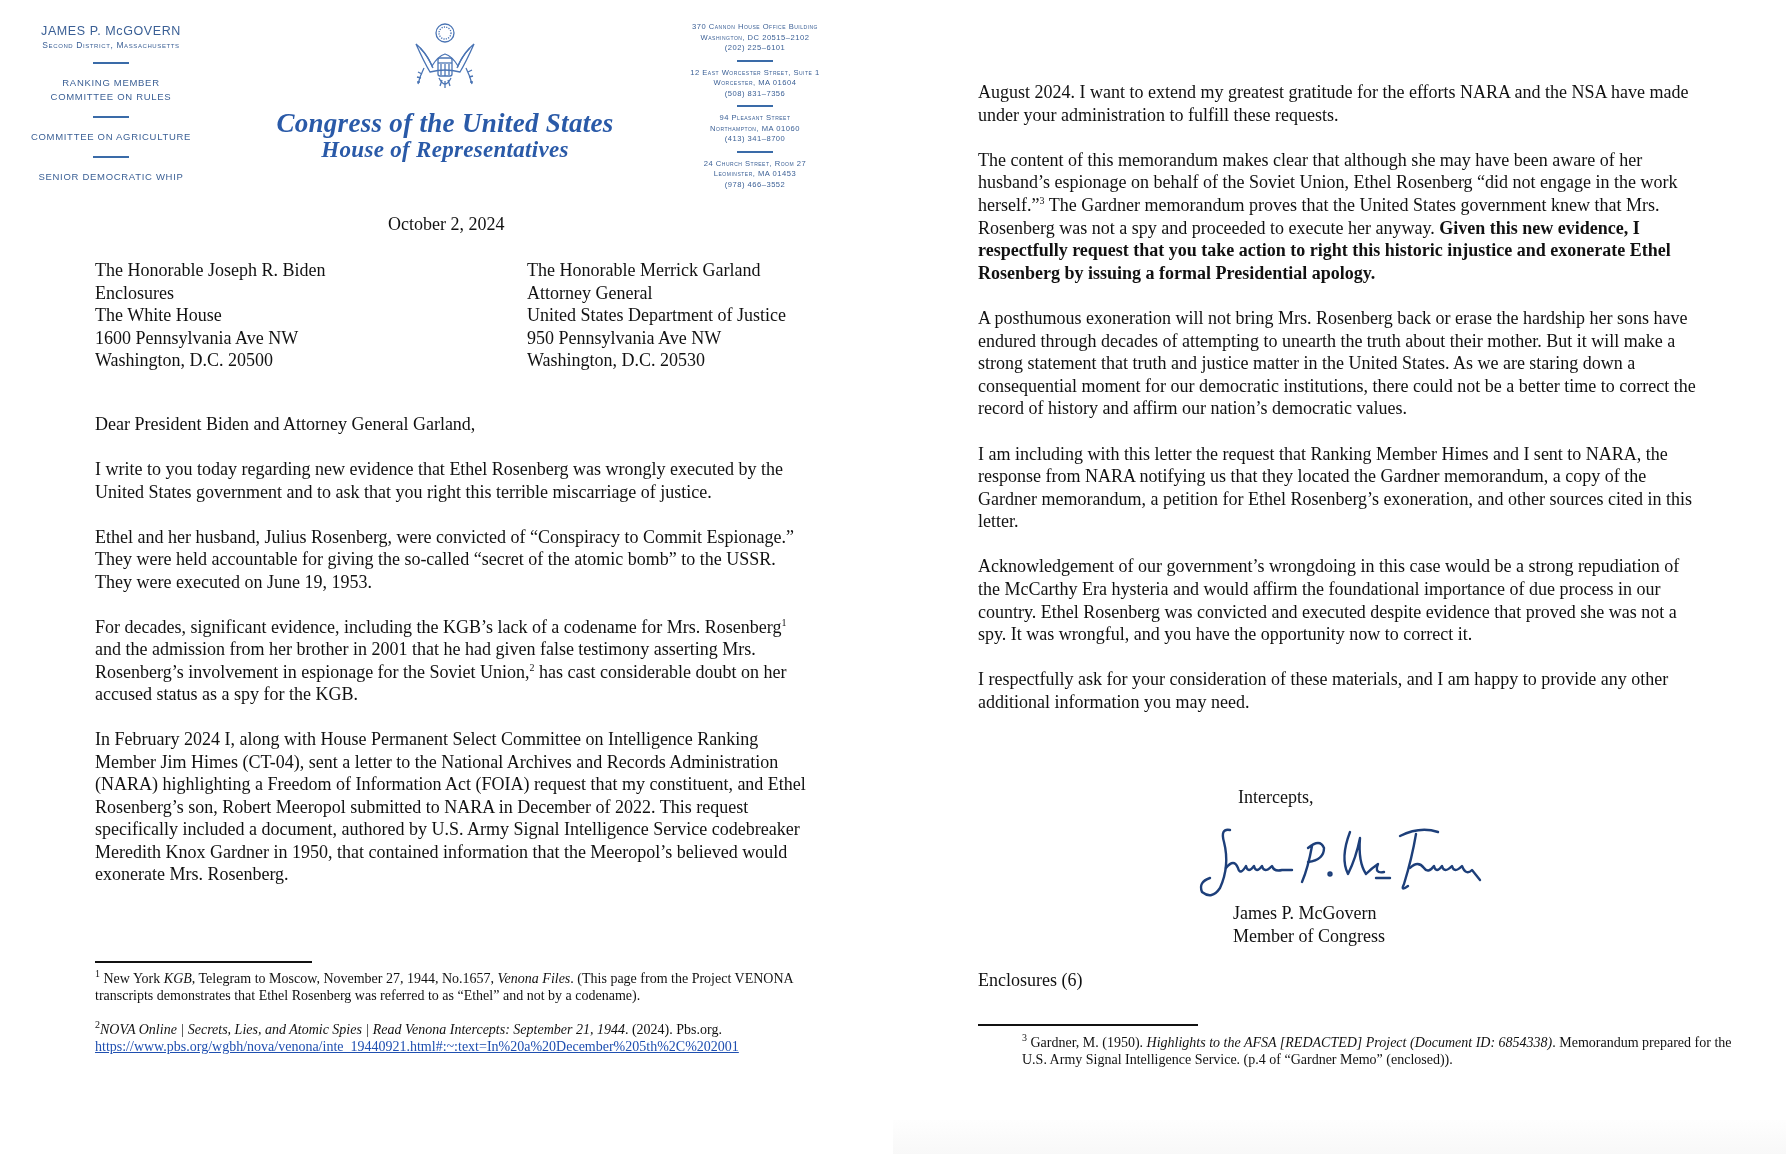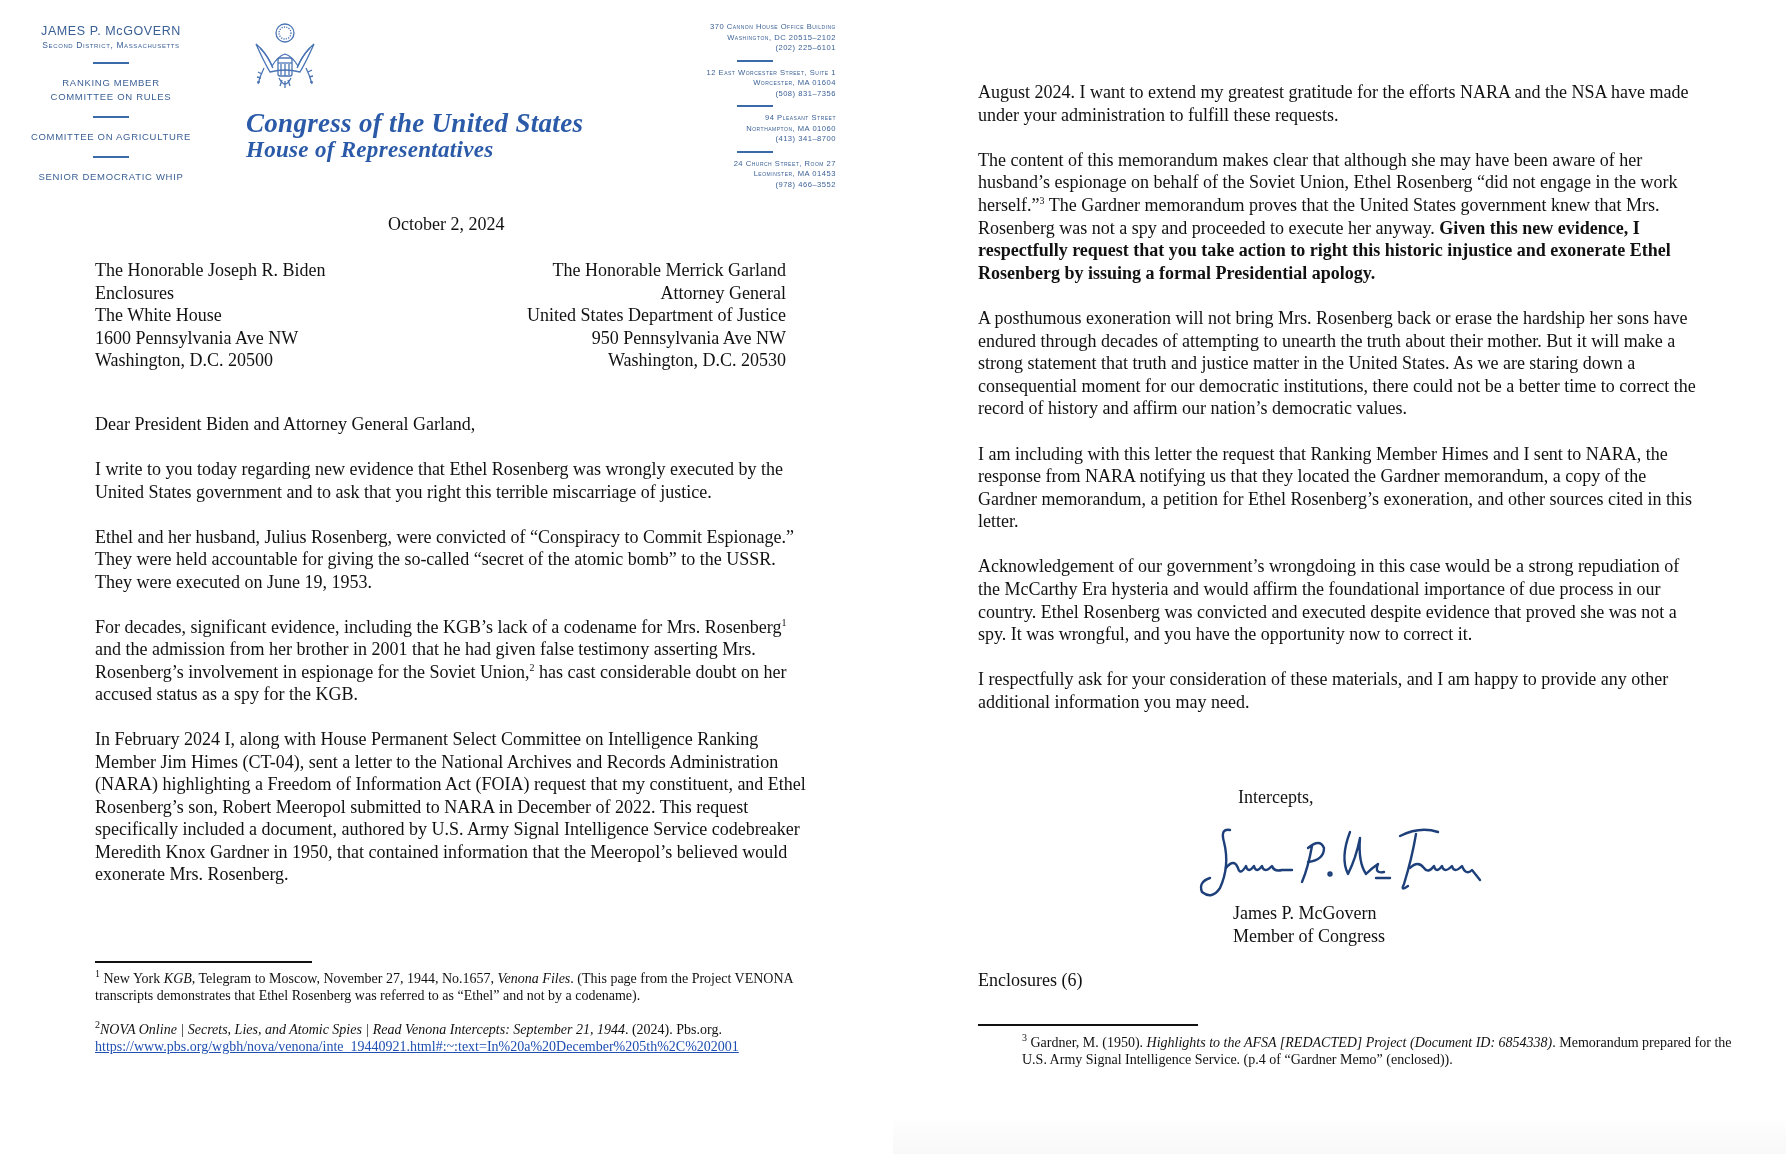--- a/index.html
+++ b/index.html
@@ -8,33 +8,33 @@
   .page-left { left: 0; width: 893px; height: 1154px; }
   .page-right { left: 893px; width: 893px; height: 1154px; }
   .right-bottom-shade { position: absolute; left: 893px; top: 1120px; width: 893px; height: 34px; background: linear-gradient(#fefefe, #f8f8f8); }
 
   .lh-left { position: absolute; left: 20px; top: 24px; width: 182px; text-align: center; color: #3a5f95; font-family: "Liberation Sans", sans-serif; }
   .lh-left .name { font-size: 12.5px; letter-spacing: 0.6px; }
   .lh-left .sub { font-size: 8.5px; letter-spacing: 0.6px; font-variant: small-caps; margin-top: 2px; }
   .lh-left .rule { width: 36px; height: 2px; background: #3a6ba8; margin: 12px auto 12px; }
   .lh-left .item { font-size: 9.5px; letter-spacing: 0.7px; line-height: 14px; }
 
-  .lh-center { position: absolute; left: 246px; top: 22px; width: 370px; text-align: left; }
+  .lh-center { position: absolute; left: 260px; top: 22px; width: 370px; text-align: center; }
   .seal { width: 78px; height: 72px; margin: 0 auto; }
   .title1 { font-family: "Liberation Serif", serif; font-weight: bold; font-size: 27px; color: #2a5aa8; letter-spacing: 0.3px; margin-top: 10px; font-style: italic; }
   .title2 { font-family: "Liberation Serif", serif; font-weight: bold; font-size: 23px; color: #2a5aa8; letter-spacing: 0.3px; margin-top: -2px; font-style: italic; }
 
-  .lh-right { position: absolute; left: 674px; top: 22px; width: 162px; text-align: right; color: #3a5f95; font-family: "Liberation Sans", sans-serif; font-size: 7.6px; letter-spacing: 0.5px; line-height: 10.5px; font-variant: small-caps; }
+  .lh-right { position: absolute; left: 674px; top: 22px; width: 162px; text-align: center; color: #3a5f95; font-family: "Liberation Sans", sans-serif; font-size: 7.6px; letter-spacing: 0.5px; line-height: 10.5px; font-variant: small-caps; }
   .lh-right .rule { width: 36px; height: 2px; background: #3a6ba8; margin: 6px auto 6px; }
 
   .date { position: absolute; left: 388px; top: 214px; font-size: 18px; }
 
   .addr { position: absolute; top: 259px; font-size: 18px; line-height: 22.5px; }
   .addr-1 { left: 95px; }
-  .addr-2 { left: 527px; text-align: right; }
+  .addr-2 { left: 527px; }
 
   .body-left { position: absolute; left: 95px; top: 413px; width: 720px; font-size: 18px; line-height: 22.5px; }
   .body-left p { margin: 0 0 22.5px 0; }
   sup { font-size: 10px; line-height: 0; }
 
   .fn-rule { position: absolute; height: 2px; background: #111; }
   .fn-rule-left { left: 95px; top: 961px; width: 217px; }
   .fn-left { position: absolute; left: 95px; top: 970px; width: 720px; font-size: 14px; line-height: 17px; }
   .fn-left p { margin: 0 0 17px 0; }
   .fn-left a { color: #1f4fb0; text-decoration: underline; }

